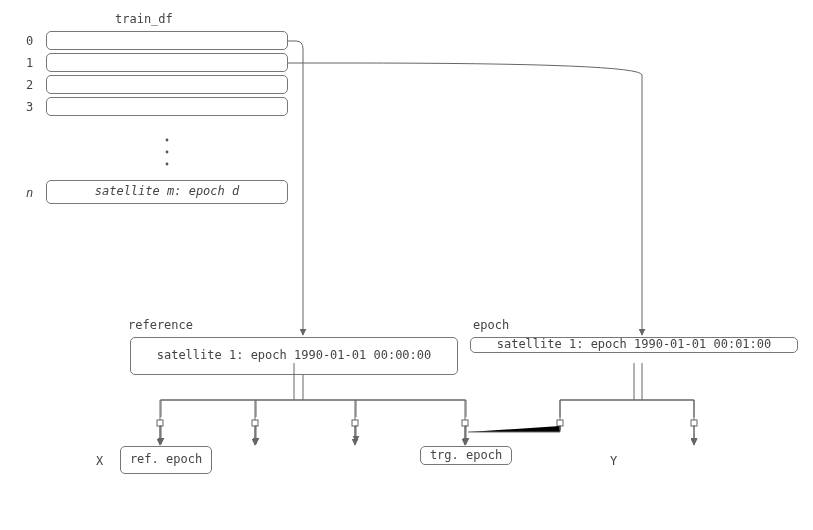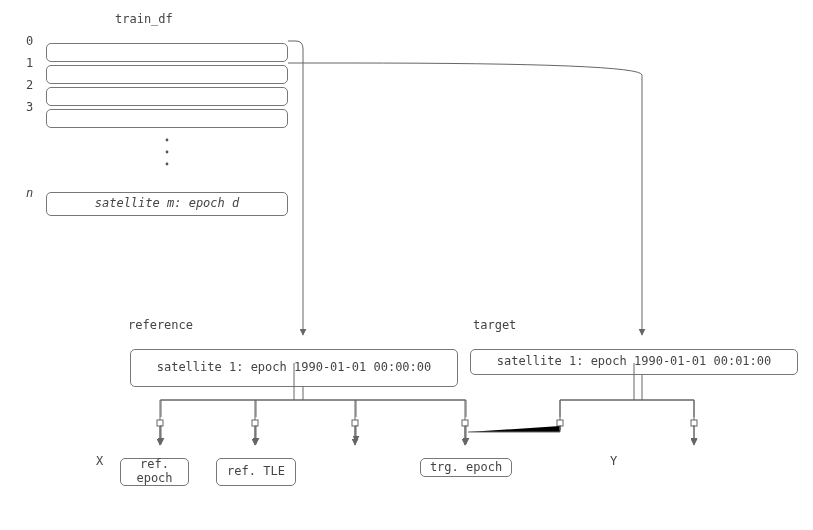--- a/index.html
+++ b/index.html
@@ -20,21 +20,20 @@
   position: absolute;
   border: 1px solid #777;
   border-radius: 5px;
   background: #fff;
   display: flex;
   align-items: center;
   justify-content: center;
   text-align: center;
   padding: 4px 6px;
   line-height: 1.15;
-  margin-top: 12px;
 }
 .lbl { position: absolute; background: transparent; }
 .em { font-style: italic; }
 </style>
 </head>
 <body>
 <div class="stage">
 
 <svg class="lines" viewBox="0 0 813 530">
   <defs>
@@ -99,37 +98,34 @@
 
 <div class="box" style="left:46px; top:31px; width:242px; height:19px;"></div>
 <div class="box" style="left:46px; top:53px; width:242px; height:19px;"></div>
 <div class="box" style="left:46px; top:75px; width:242px; height:19px;"></div>
 <div class="box" style="left:46px; top:97px; width:242px; height:19px;"></div>
 <div class="box" style="left:46px; top:180px; width:242px; height:24px;">
   <span class="em">satellite m: epoch d</span>
 </div>
 
 <div class="lbl" style="left:128px; top:318px;text-align:center;">reference</div>
-<div class="lbl" style="left:473px; top:318px;">target</div>
+<div class="lbl" style="left:473px; top:318px;">epoch</div>
 
 <div class="box" style="left:130px; top:337px; width:328px; height:38px;text-align:right;">
   <span>satellite 1: epoch 1990-01-01 00:00:00</span>
 </div>
-<div class="box" style="left:470px; top:337px; width:328px; height:26px;">
+<div class="box" style="left:470px; top:337px; width:328px; height:16px;">
   <span>satellite 1: epoch 1990-01-01 00:01:00</span>
 </div>
 
 <div class="lbl" style="left:96px; top:454px;">X</div>
 <div class="lbl" style="left:610px; top:454px;">Y</div>
 
-<div class="box" style="left:120px; top:446px; width:69px; height:28px;">
+<div class="box" style="left:120px; top:446px; width:92px; height:28px;">
   <span>ref. epoch</span>
-</div>
-<div class="box" style="left:216px; top:446px; width:80px; height:28px;">
-  <span>ref. TLE</span>
 </div>
 <div class="box" style="left:420px; top:446px; width:92px; height:19px;">
   <span>trg. epoch</span>
 </div>
 
 <svg class="lines" viewBox="0 0 813 530">
   <g stroke="#666" stroke-width="1" fill="none">
 
     <line x1="294" y1="363" x2="294" y2="400"></line>
     <line x1="161" y1="400" x2="466" y2="400"></line>

